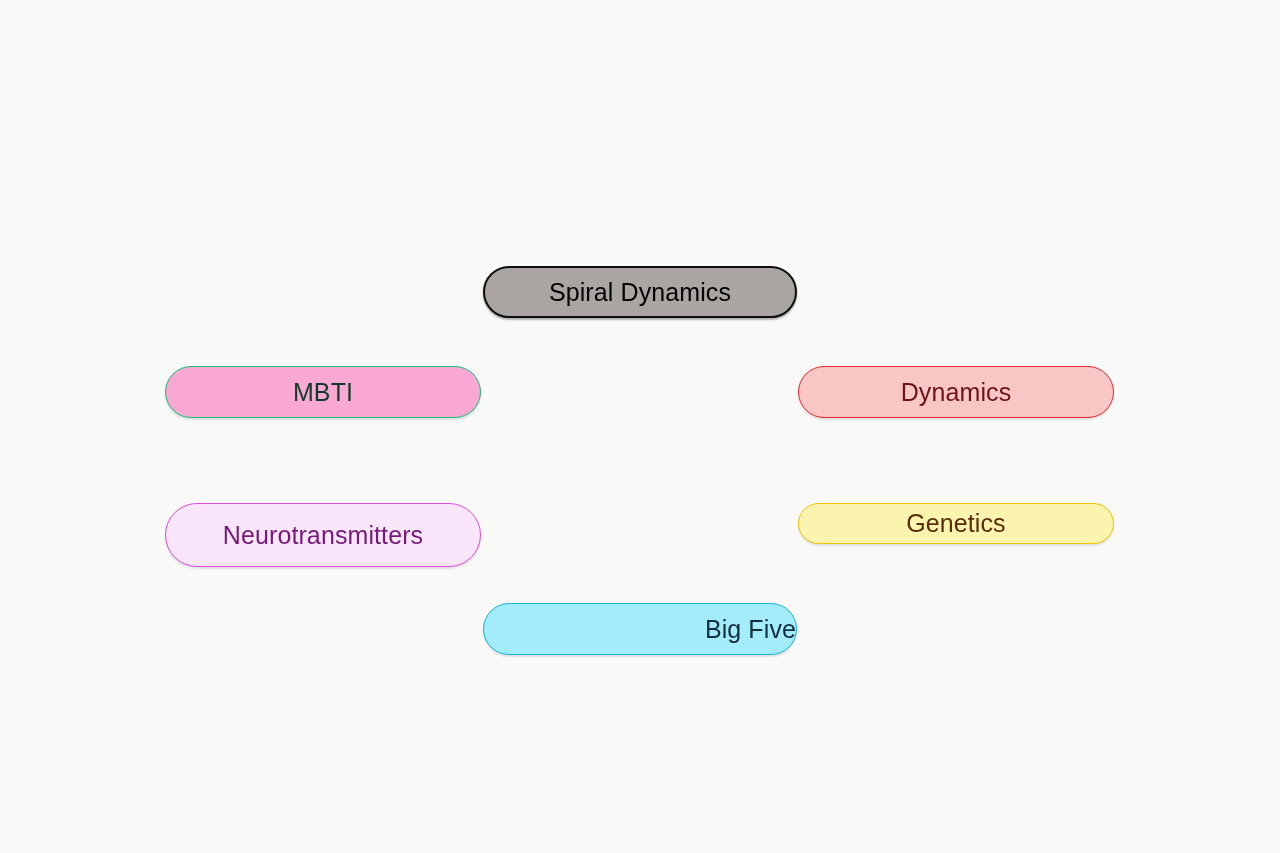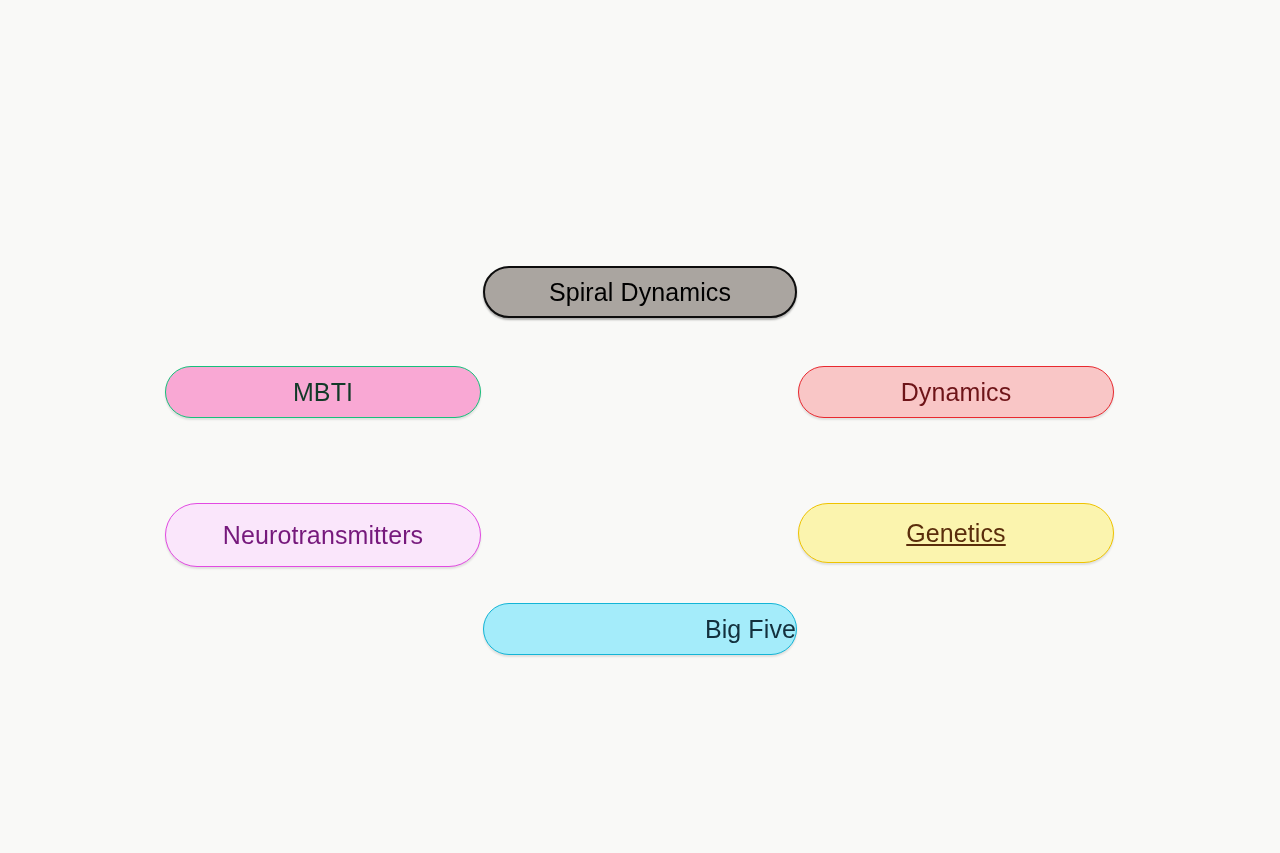--- a/index.html
+++ b/index.html
@@ -76,21 +76,21 @@
     border-color: #13b5d6;
     color: #13303d;
     justify-content: flex-end;
   }
 
   
   .pos-root      { left: 483px;  top: 266px; width: 314px; height: 52px; }
   .pos-mbti      { left: 165px;  top: 366px; width: 316px; height: 52px; }
   .pos-enneagram { left: 798px;  top: 366px; width: 316px; height: 52px; }
   .pos-neuro     { left: 165px;  top: 503px; width: 316px; height: 64px; }
-  .pos-genetics  { left: 798px;  top: 503px; width: 316px; height: 60px; text-decoration: underline; }
+  .pos-genetics  { left: 798px;  top: 503px; width: 316px; height: 41px; }
   .pos-bigfive   { left: 483px;  top: 603px; width: 314px; height: 52px; }
 </style>
 </head>
 <body>
 
 <div id="canvas">
 
   <div class="node node--root pos-root">
     <span>Spiral Dynamics</span>
   </div>

